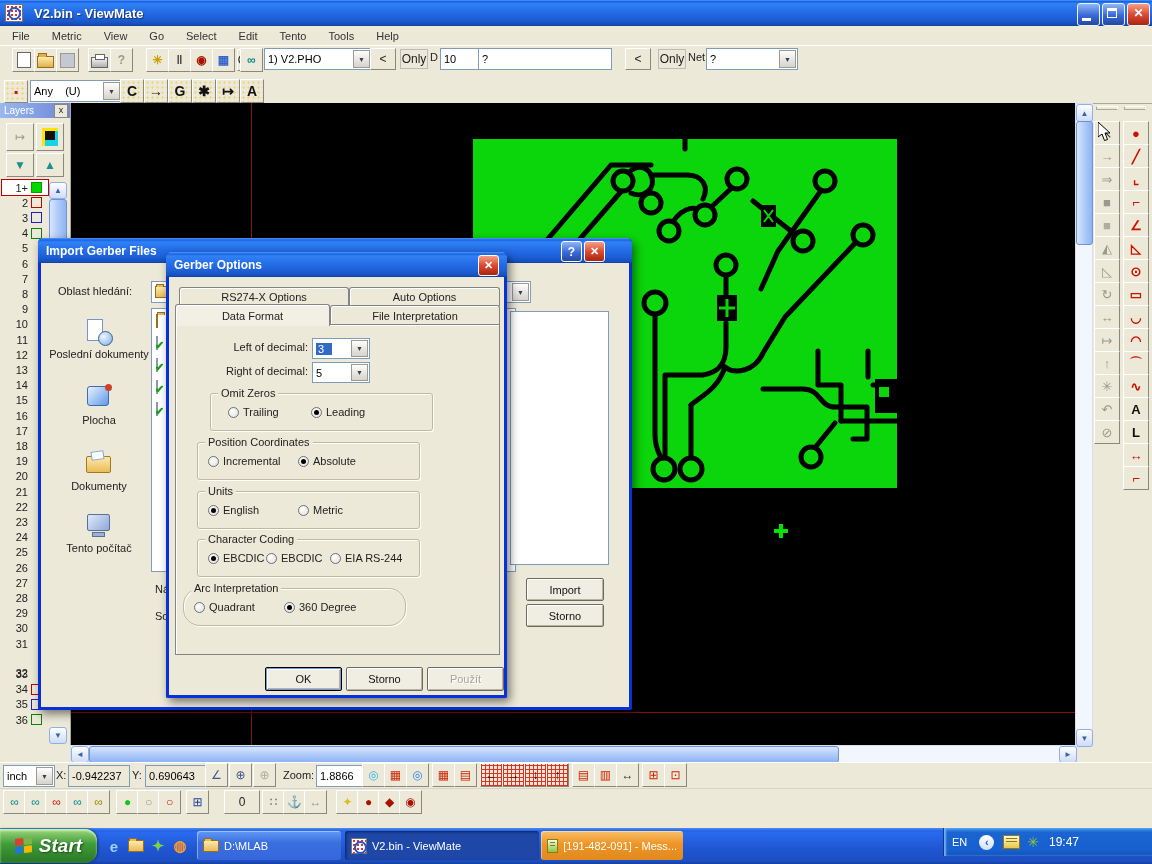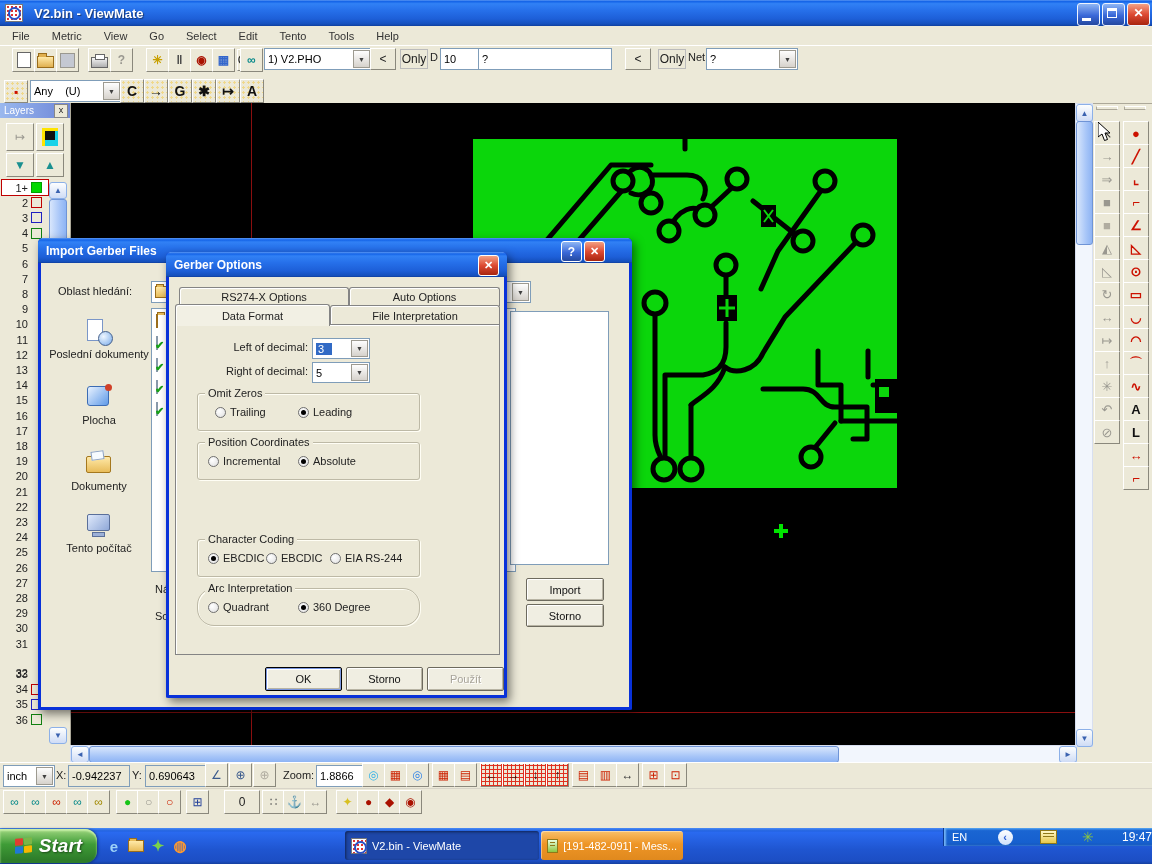--- a/index.html
+++ b/index.html
@@ -124,23 +124,23 @@
     background:linear-gradient(180deg,#9ed67f,#3f9c37 45%,#2e7d2a 90%);box-shadow:inset 0 2px 2px #c8f0a8,1px 0 3px rgba(0,0,0,.4);
     display:flex;align-items:center;justify-content:center;gap:6px;color:#fff;font-weight:bold;font-style:italic;font-size:19px;
     text-shadow:1px 1px 2px #1c4a18;}
   .flag{width:18px;height:16px;display:grid;grid-template-columns:8px 8px;grid-template-rows:7px 7px;gap:1px;transform:skewY(-6deg);}
   .flag i{border-radius:1px;}
   .task{position:absolute;top:3px;height:29px;border-radius:3px;display:flex;align-items:center;gap:5px;padding:0 6px;
     color:#fff;font-size:11px;background:linear-gradient(180deg,#639af4,#3a6fe0 40%,#3567da);
     box-shadow:inset 1px 1px 0 rgba(255,255,255,.4);overflow:hidden;white-space:nowrap;}
   .task.active{background:#1e47a8;box-shadow:inset 1px 1px 3px rgba(0,0,0,.5);}
   .task.attention{background:linear-gradient(180deg,#f8c06a,#ee9526 45%,#e0891e);}
-  .tray{position:absolute;right:0;top:0;width:208px;height:18px;
+  .tray{position:absolute;right:0;top:0;width:208px;height:28px;
     background:linear-gradient(180deg,#4a9ef0 0%,#1a65d2 15%,#1660cf 80%,#1254b8 100%);
-    border-left:1px solid #0c3a92;box-shadow:inset 2px 0 2px #71b2f4;display:flex;align-items:center;color:#fff;justify-content:space-between;}
+    border-left:1px solid #0c3a92;box-shadow:inset 2px 0 2px #71b2f4;display:flex;align-items:center;color:#fff;}
   .chev{width:15px;height:15px;border-radius:50%;background:linear-gradient(#fff,#cfe0fb);color:#2a5ad0;
     font-weight:bold;font-size:11px;line-height:14px;text-align:center;}
   .tray-msg{width:15px;height:12px;background:linear-gradient(#fff8c8,#e8c84a);border:1px solid #907818;
     position:relative;}
   .tray-msg::before{content:"";position:absolute;left:2px;top:2px;right:2px;height:1px;background:#907818;box-shadow:0 3px 0 #907818;}
   
   .pal-btn{position:absolute;width:24px;height:22px;background:#ece9d8;border:1px solid;border-color:#fff #8a887c #8a887c #fff;
     display:flex;align-items:center;justify-content:center;font-size:13px;}
   .cursor-arrow{position:absolute;z-index:70;}
 </style>
@@ -422,20 +422,24 @@
   <div class="abs taskbar">
     <div class="start-btn">
       <span class="flag">
         <i style="background:#e03c31;"></i>
           <i style="background:#7ab648;"></i>
           <i style="background:#1e78d7;"></i>
           <i style="background:#f5b800;"></i>
       </span>
       <span>Start</span>
     </div>
+    <div class="task" style="left:197px;width:132px;">
+      <span class="fold"></span>
+      <span>D:\MLAB</span>
+    </div>
     <div class="task active" style="left:345px;width:182px;">
       <span class="vm-icon" style="width:14px;height:14px;margin:0;"></span>
       <span>V2.bin - ViewMate</span>
     </div>
     <div class="task attention" style="left:541px;width:130px;">
       <span class="tray-msg" style="background:linear-gradient(#e8ffe0,#8cc63f);"></span>
       <span>[191-482-091] - Mess...</span>
     </div>
     <div class="tray">
       <span style="margin-left:8px;">EN</span>
@@ -506,21 +510,21 @@
       <span class="lbl" style="left:32px;top:16px;width:100px;text-align:right;display:inline-block;">Left of decimal:</span>
       <div class="field" style="left:136px;top:13px;width:50px;height:19px;">
         <span style="background:#316ac5;color:#fff;padding:0 8px 0 2px;">3</span>
         <span class="combo-arrow">▼</span>
       </div>
       <span class="lbl" style="left:24px;top:40px;width:108px;text-align:right;display:inline-block;">Right of decimal:</span>
       <div class="field" style="left:136px;top:37px;width:50px;height:19px;">
         <span>5</span>
         <span class="combo-arrow">▼</span>
       </div>
-    <div class="grp" style="left: 21px; top: 68px; width: 221px; height: 36px;">
+    <div class="grp" style="left: 34px; top: 68px; width: 221px; height: 36px;">
           <span class="grp-title">Omit Zeros</span>
           <span class="opt" style="left: 10px; top: 12px; padding-left: 7px;">
             <span class="radio"></span>
             <span class="opt-label">Trailing</span>
           </span>
           <span class="opt" style="left: 100px; top: 12px;">
             <span class="radio sel"></span>
             <span class="opt-label">Leading</span>
           </span>
         </div>
@@ -528,36 +532,47 @@
           <span class="grp-title">Position Coordinates</span>
           <span class="opt" style="left: 10px; top: 12px;">
             <span class="radio"></span>
             <span class="opt-label">Incremental</span>
           </span>
           <span class="opt" style="left: 100px; top: 12px;">
             <span class="radio sel"></span>
             <span class="opt-label">Absolute</span>
           </span>
         </div>
+        <div class="grp" style="left: 21px; top: 166px; width: 221px; height: 36px;">
+          <span class="grp-title">Units</span>
+          <span class="opt" style="left: 10px; top: 12px;">
+            <span class="radio sel"></span>
+            <span class="opt-label">English</span>
+          </span>
+          <span class="opt" style="left: 100px; top: 12px;">
+            <span class="radio"></span>
+            <span class="opt-label">Metric</span>
+          </span>
+        </div>
         <div class="grp" style="left: 21px; top: 214px; width: 221px; height: 36px;">
           <span class="grp-title">Character Coding</span>
           <span class="opt" style="left: 10px; top: 12px;">
             <span class="radio sel"></span>
             <span class="opt-label">EBCDIC</span>
           </span>
           <span class="opt" style="left: 68px; top: 12px;">
             <span class="radio"></span>
             <span class="opt-label">EBCDIC</span>
           </span>
           <span class="opt" style="left: 132px; top: 12px;">
             <span class="radio"></span>
             <span class="opt-label">EIA RS-244</span>
           </span>
         </div>
-        <div class="grp" style="left: 21px; top: 263px; width: 221px; height: 36px; border-radius: 17px;">
+        <div class="grp" style="left: 7px; top: 263px; width: 221px; height: 36px; border-radius: 17px;">
           <span class="grp-title">Arc Interpretation</span>
           <span class="opt" style="left: 10px; top: 12px;">
             <span class="radio"></span>
             <span class="opt-label">Quadrant</span>
           </span>
           <span class="opt" style="left: 100px; top: 12px;">
             <span class="radio sel"></span>
             <span class="opt-label">360 Degree</span>
           </span>
         </div>

